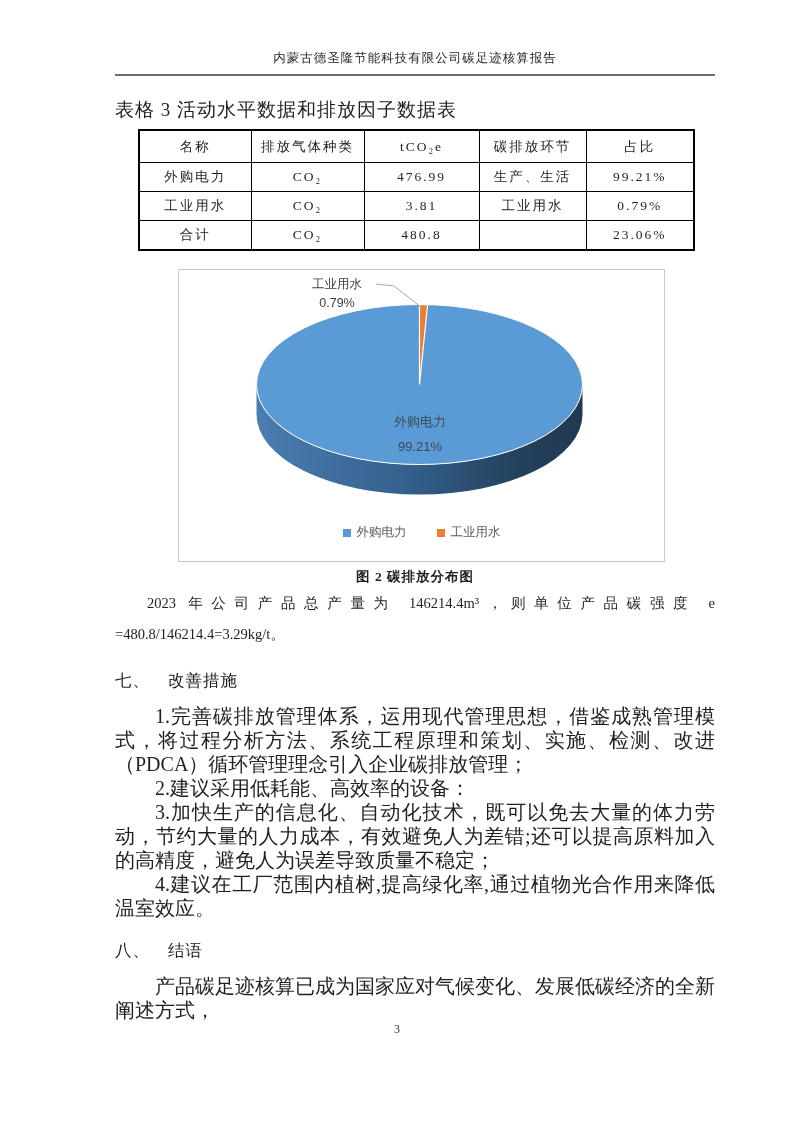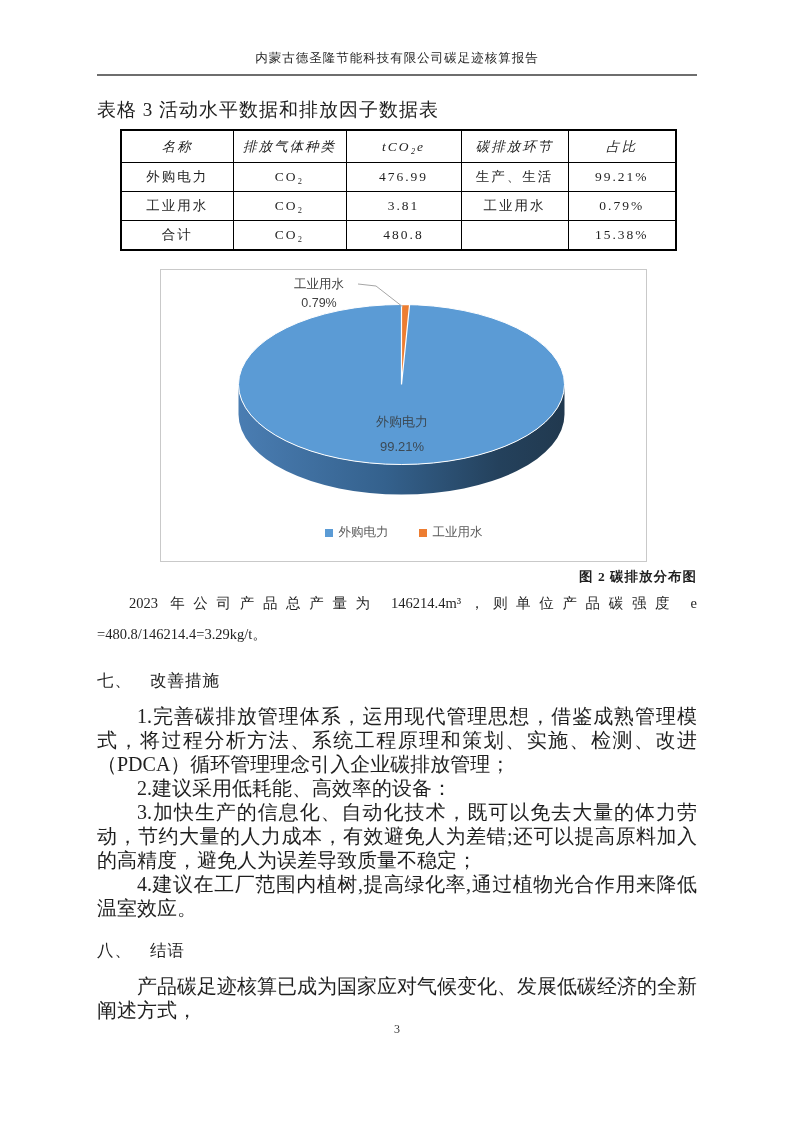--- a/index.html
+++ b/index.html
@@ -6,21 +6,21 @@
   .page{
     position:relative;
     width:794px;height:1123px;
     margin:0 auto;
     background:#ffffff;
     font-family:"Liberation Serif","DejaVu Serif",serif;
     color:#1f1f1f;
     overflow:hidden;
     box-sizing:border-box;
   }
-  .content{position:absolute;left:97px;top:0;width:600px;}
+  .content{position:absolute;left:115px;top:0;width:600px;}
 
   
   .doc-header{
     padding-top:50px;
     text-align:center;
     font-size:12.5px;
     letter-spacing:1px;
     border-bottom:2px solid #6e6e6e;
     padding-bottom:7px;
   }
@@ -41,21 +41,21 @@
     font-size:13.5px;
   }
   table.data-table th, table.data-table td{
     border:1px solid #000;
     text-align:center;
     vertical-align:middle;
     font-weight:normal;
     letter-spacing:2px;
     padding:0 2px;
   }
-  table.data-table th{height:31px;font-style:italic;}
+  table.data-table th{height:31px;}
   table.data-table td{height:28px;}
   col.c1{width:112px}col.c2{width:113px}col.c3{width:115px}col.c4{width:107px}col.c5{width:108px}
 
   
   .chart-box{
     position:relative;
     margin:18px 0 0 63px;
     width:485px;height:291px;
     border:1px solid #c9c9c9;
     background:#fff;
@@ -73,21 +73,21 @@
   .legend{
     position:absolute;left:0;bottom:20px;width:100%;
     display:flex;justify-content:center;align-items:center;gap:30px;
     font-size:12.5px;color:#595959;
   }
   .legend-item{display:flex;align-items:center;gap:6px;}
   .legend-swatch{width:8px;height:8px;display:inline-block;}
 
   .chart-caption{
     margin-top:6px;
-    text-align:right;
+    text-align:center;
     font-size:13.5px;
     font-weight:bold;
     letter-spacing:1px;
   }
 
   
   .intro-line1{
     margin-top:2px;
     font-size:14.5px;
     line-height:31px;
@@ -166,21 +166,21 @@
             <td>CO₂</td>
             <td>3.81</td>
             <td>工业用水</td>
             <td>0.79%</td>
           </tr>
           <tr>
             <td>合计</td>
             <td>CO₂</td>
             <td>480.8</td>
             <td></td>
-            <td>15.38%</td>
+            <td>23.06%</td>
           </tr>
         </tbody>
     </table>
 
     <div class="chart-box">
       <svg id="pie-svg" width="485" height="291" viewBox="0 0 485 291">
         <defs>
           <linearGradient id="sideGrad" x1="0" y1="0" x2="1" y2="0">
             <stop offset="0" stop-color="#4A7DB2"></stop>
             <stop offset="0.45" stop-color="#34618D"></stop>

